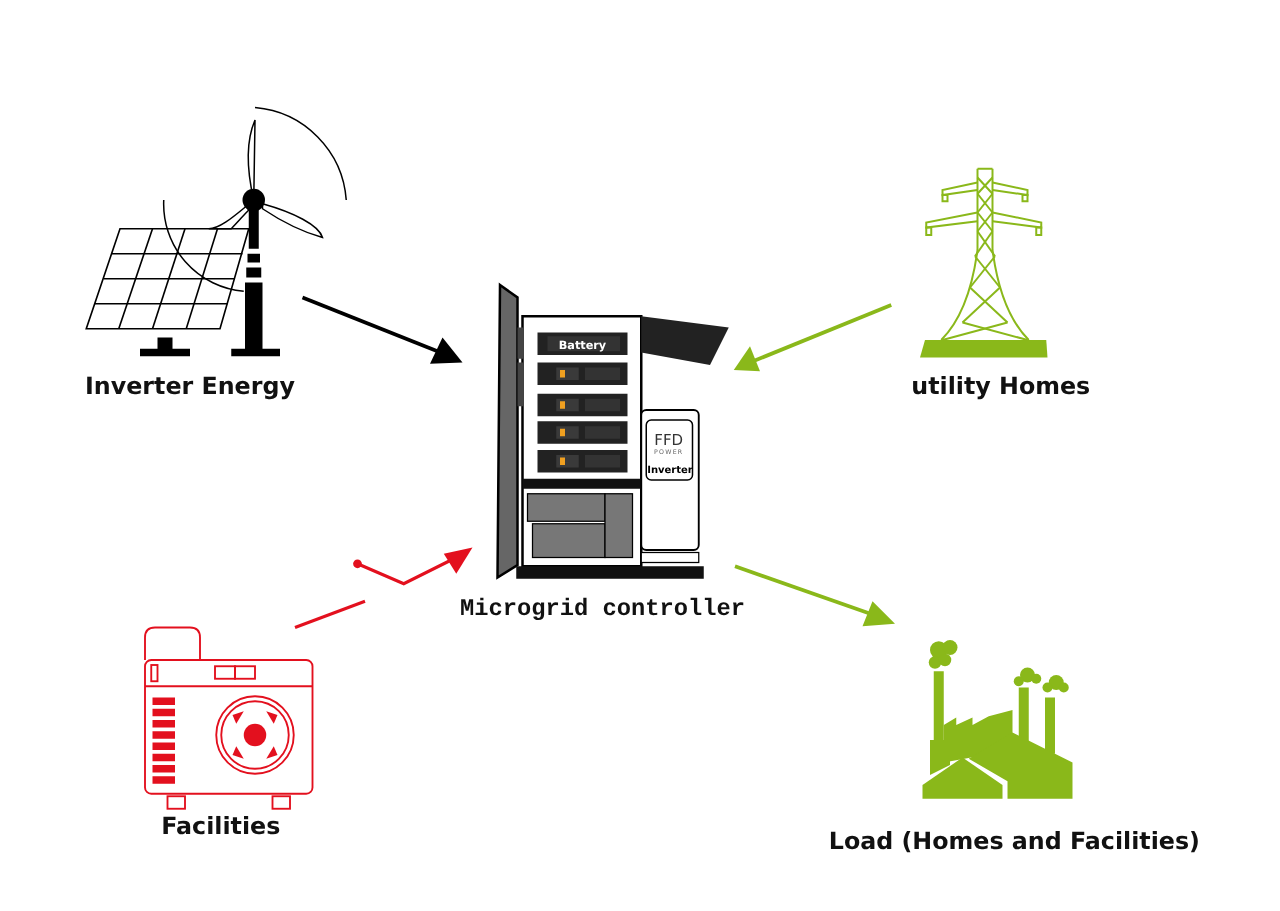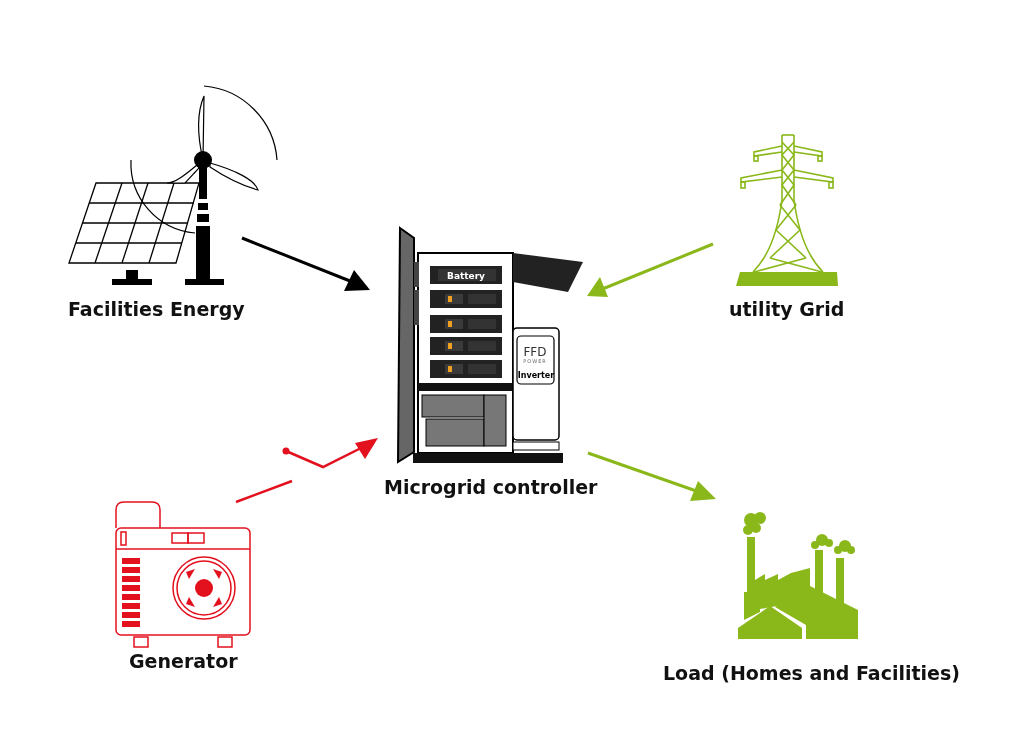--- a/index.html
+++ b/index.html
@@ -180,17 +180,17 @@
     <circle cx="845" cy="546" r="6"></circle>
       <circle cx="838" cy="550" r="4"></circle>
       <circle cx="851" cy="550" r="4"></circle>
     <polygon points="755,580 765,574 765,580 778,574 778,580 791,573 810,568 810,600 755,610"></polygon>
     <polygon points="744,592 760,592 760,612 744,620"></polygon>
     <polygon points="738,628 770,606 802,628 802,639 738,639"></polygon>
     <polygon points="775,607 810,586 858,610 858,639 806,639 806,625"></polygon>
   </g>
 </svg>
 
-<div class="label" style="left:68px;top:298px;">Facilities Energy</div>
-<div class="label" style="left:729px;top:298px;">utility Grid</div>
-<div class="label" style="left:384px;top:476px;">Microgrid controller</div>
-<div class="label" style="left:129px;top:650px;">Generator</div>
+<div class="label" style="left:68px;top:298px;">Inverter Energy</div>
+<div class="label" style="left:729px;top:298px;">utility Homes</div>
+<div class="label" style="left:368px;top:476px;font-family:Liberation Mono, monospace;">Microgrid controller</div>
+<div class="label" style="left:129px;top:650px;">Facilities</div>
 <div class="label" style="left:663px;top:650px;margin-top:12px;">Load (Homes and Facilities)</div>
 
 </body></html>

